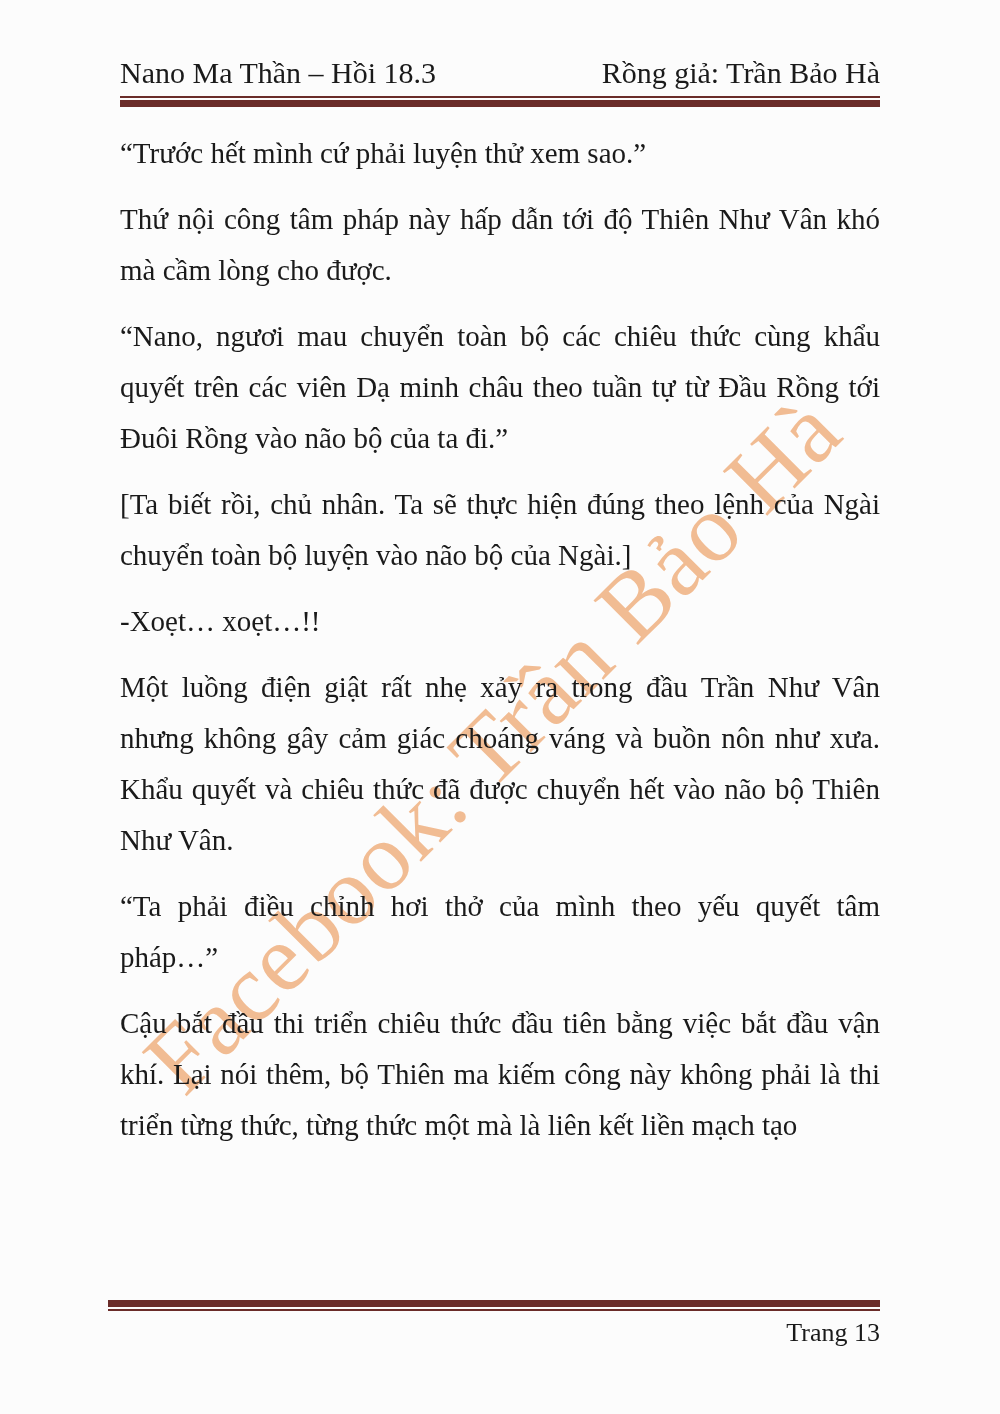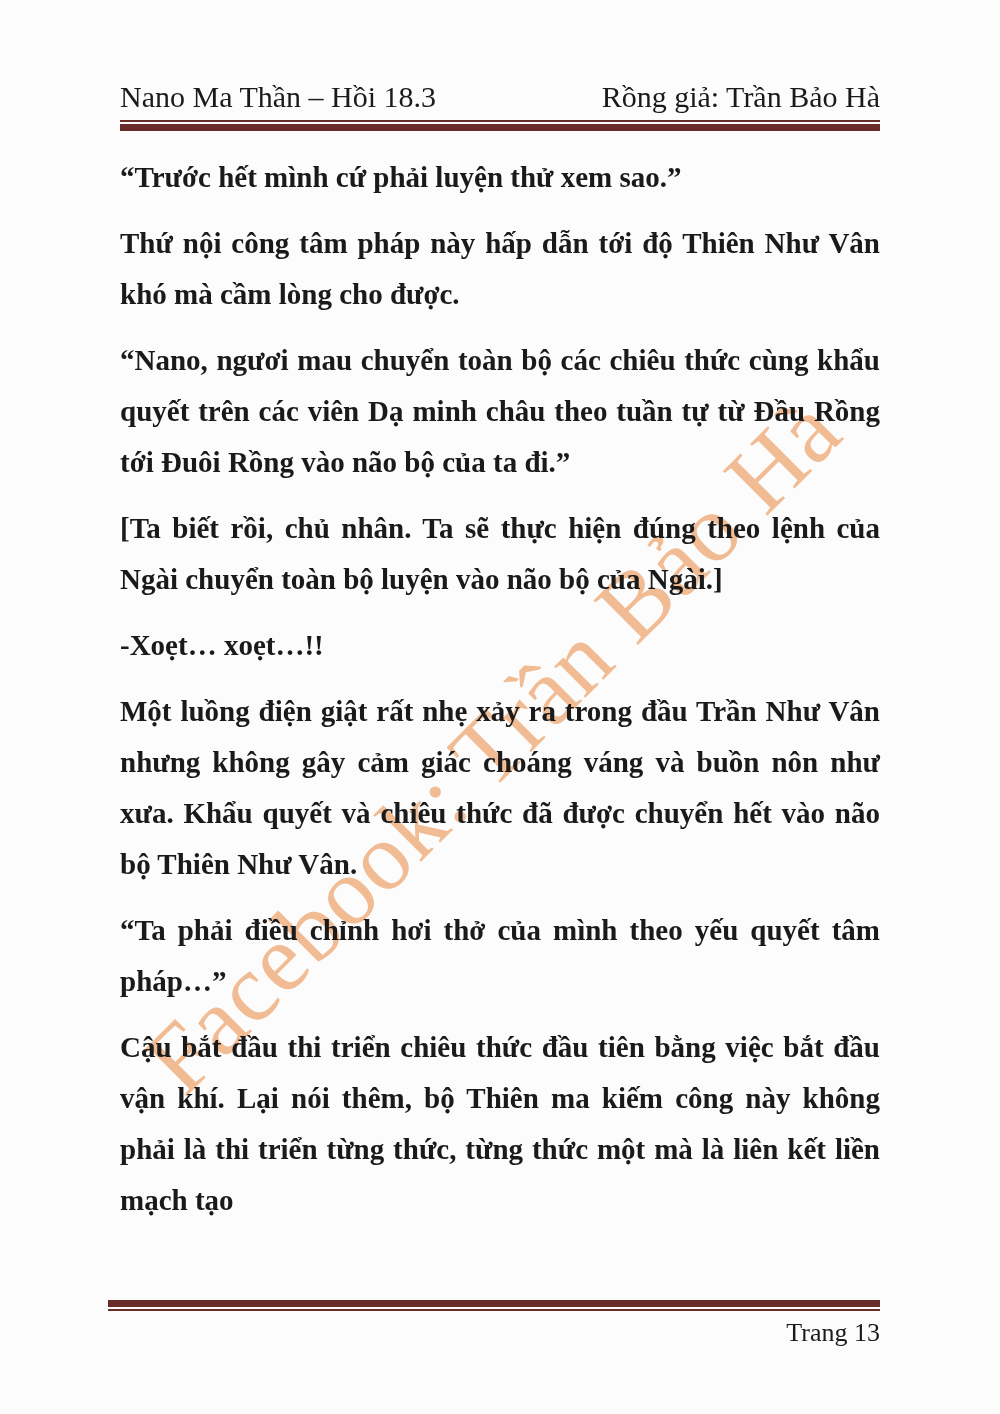--- a/index.html
+++ b/index.html
@@ -27,34 +27,34 @@
     white-space: nowrap;
     color: #f1b98e;
     opacity: 0.95;
     z-index: 0;
     letter-spacing: 1px;
     user-select: none;
   }
   .content {
     position: relative;
     z-index: 1;
-    padding: 80px 120px 0 120px;
+    padding: 56px 120px 0 120px;
   }
   .header-row {
     display: flex;
     justify-content: space-between;
     align-items: baseline;
     font-size: 30px;
     line-height: 34px;
   }
   .rule-group-header { margin-top: 6px; }
   .rule-thin  { height: 2px; background: #6a2c29; }
   .rule-thick { height: 7px; background: #6a2c29; }
   .rule-gap   { height: 2px; }
-  .body-text { margin-top: 21px; font-weight: bold; }
+  .body-text { margin-top: 21px; }
   .body-text p {
     font-size: 29px;
     line-height: 51px;
     text-align: justify;
     margin: 0 0 15px 0;
   }
   .footer {
     position: absolute;
     left: 108px;
     right: 120px;

